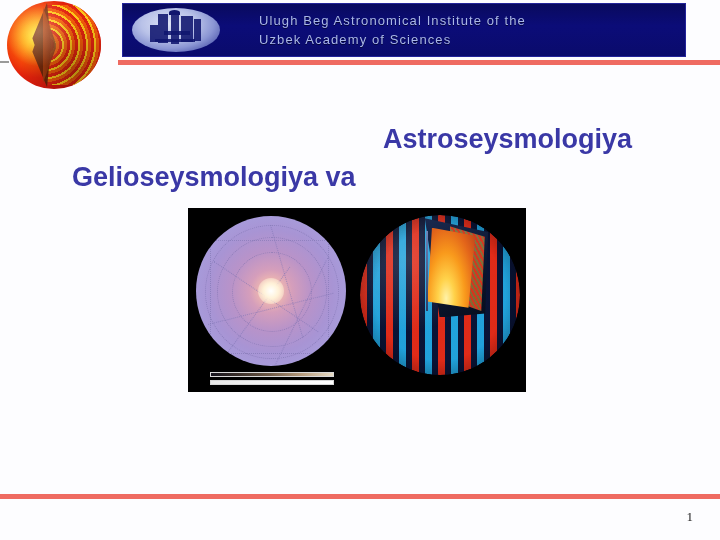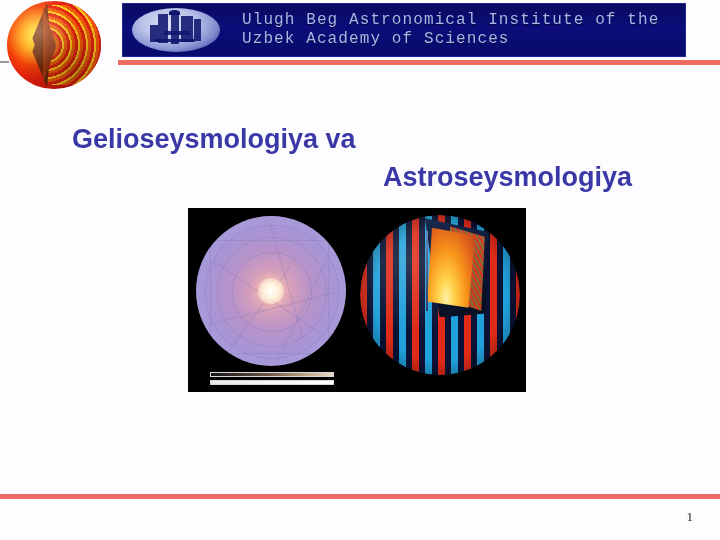--- a/index.html
+++ b/index.html
@@ -138,24 +138,24 @@
   #banner-emblem .dome {
     position: absolute;
     left: 42%;
     top: 5%;
     width: 13%;
     height: 11%;
     background: #10166e;
     border-radius: 50% 50% 0 0;
   }
   #banner-text {
-    margin-left: 22px;
+    margin-left: 39px;
     color: #a9b6e8;
-    font-family: Liberation Mono, monospace;
-    font-size: 16px;
+    font-family: Liberation Sans, sans-serif;
+    font-size: 13px;
     line-height: 19px;
     letter-spacing: 1.1px;
     text-shadow: 0 1px 0 #05063a;
     white-space: pre-line;
   }
 
   
   #rule-top {
     position: absolute;
     left: 118px;
@@ -395,22 +395,22 @@
       </div>
     </div>
     <div id="banner-text">Ulugh Beg Astronomical Institute of the
 Uzbek Academy of Sciences</div>
   </div>
 
   <div id="rule-top"></div>
   <div id="rule-bottom"></div>
 
   <div id="title-block">
+    <div id="title-line-2">Astroseysmologiya</div>
     <div id="title-line-1">Gelioseysmologiya va</div>
-    <div id="title-line-2">Astroseysmologiya</div>
   </div>
 
   <div id="figure">
 
     <div class="panel" id="panel-left">
       <div id="ray-sun">
         <div class="shell s1"></div>
         <div class="shell s2"></div>
         <div class="shell s3"></div>
         <div class="tri"></div>

